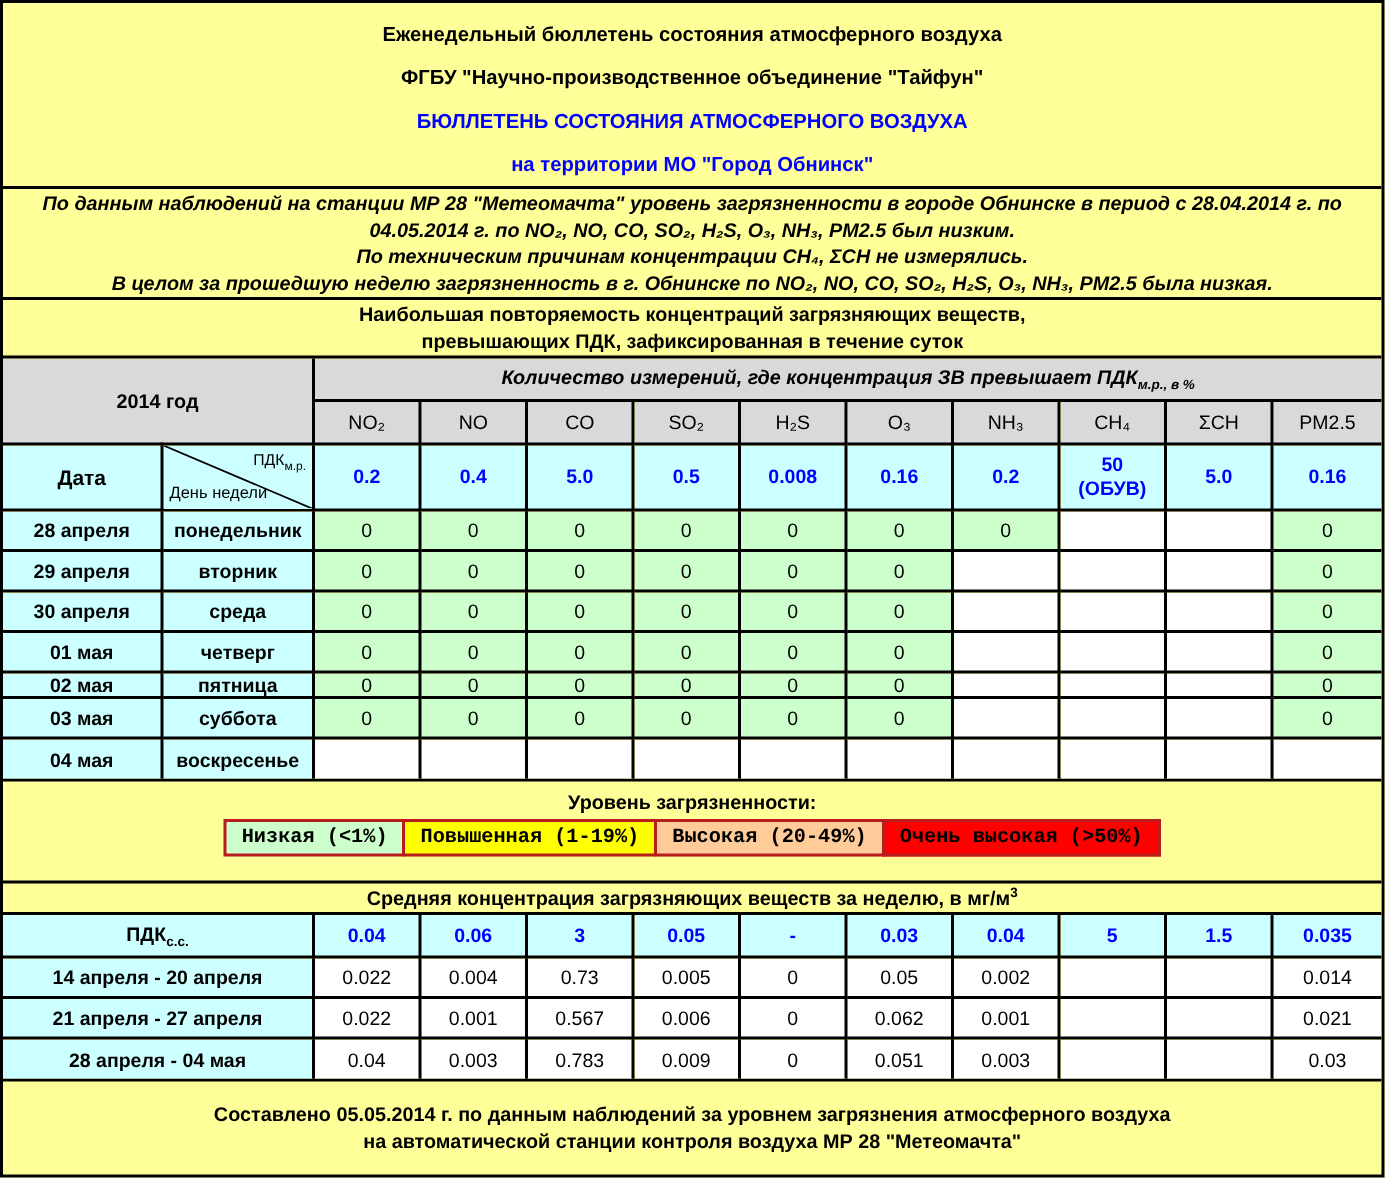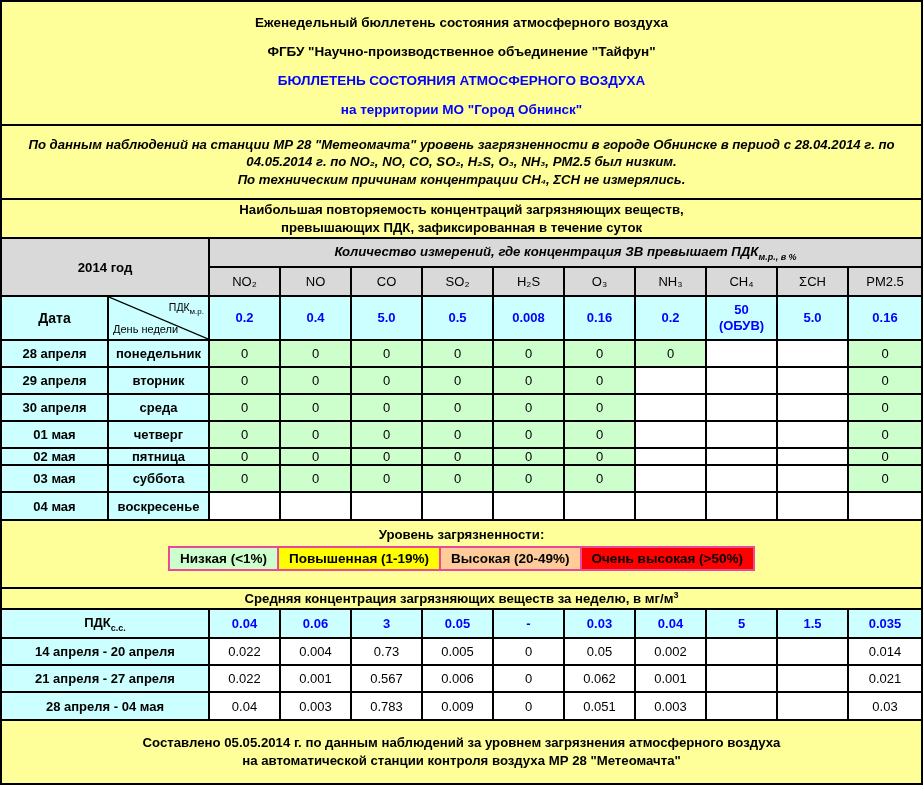--- a/index.html
+++ b/index.html
@@ -67,23 +67,24 @@
   .diag { position: relative; }
   .diag svg { position: absolute; top: 0; left: 0; width: 100%; height: 100%; display: block; }
   .diag .corner-top { position: absolute; top: 4px; right: 4px; font-size: 10.5px; }
   .diag .corner-bottom { position: absolute; bottom: 4px; left: 4px; font-size: 11px; }
 
   
   .legend-box { height: 68px; padding-top: 5px; text-align: center; }
   .legend-title { font-weight: bold; font-size: 13.2px; line-height: 17px; }
   .legend-row { display: flex; justify-content: center; margin-top: 3px; }
   .legend-item {
-    border: 2px solid #ec4899; margin-left: -2px;
+    border: 2px solid #b91c1c; margin-left: -2px;
     padding: 1px 10px; font-weight: bold; font-size: 13.5px; line-height: 19px;
     white-space: nowrap;
+    font-family: Liberation Mono, monospace;
   }
   .legend-item:first-child { margin-left: 0; }
 
   
   .footer-box {
     flex: 1 1 auto; border-bottom: none;
     display: flex; flex-direction: column; justify-content: center;
     text-align: center; font-weight: bold; font-size: 13.2px; line-height: 18px; border-radius: 12px;
   }
 </style>
@@ -95,20 +96,21 @@
   <div class="sec title-box">
     <div class="title-line">Еженедельный бюллетень состояния атмосферного воздуха</div>
     <div class="title-line">ФГБУ "Научно-производственное объединение "Тайфун"</div>
     <div class="title-line blue">БЮЛЛЕТЕНЬ СОСТОЯНИЯ АТМОСФЕРНОГО ВОЗДУХА</div>
     <div class="title-line blue">на территории МО "Город Обнинск"</div>
   </div>
 
   <div class="sec summary-box">
     <div>По данным наблюдений на станции МР 28 "Метеомачта" уровень загрязненности в городе Обнинске в период с 28.04.2014 г. по 04.05.2014 г. по NO₂, NO, CO, SO₂, H₂S, O₃, NH₃, PM2.5 был низким.</div>
     <div>По техническим причинам концентрации CH₄, ΣCH не измерялись.</div>
+    <div>В целом за прошедшую неделю загрязненность в г. Обнинске по NO₂, NO, CO, SO₂, H₂S, O₃, NH₃, PM2.5 была низкая.</div>
   </div>
 
   <div class="sec caption-box">
     <div>Наибольшая повторяемость концентраций загрязняющих веществ,</div>
     <div>превышающих ПДК, зафиксированная в течение суток</div>
   </div>
 
   <div class="sec">
     <table>
       <colgroup>

